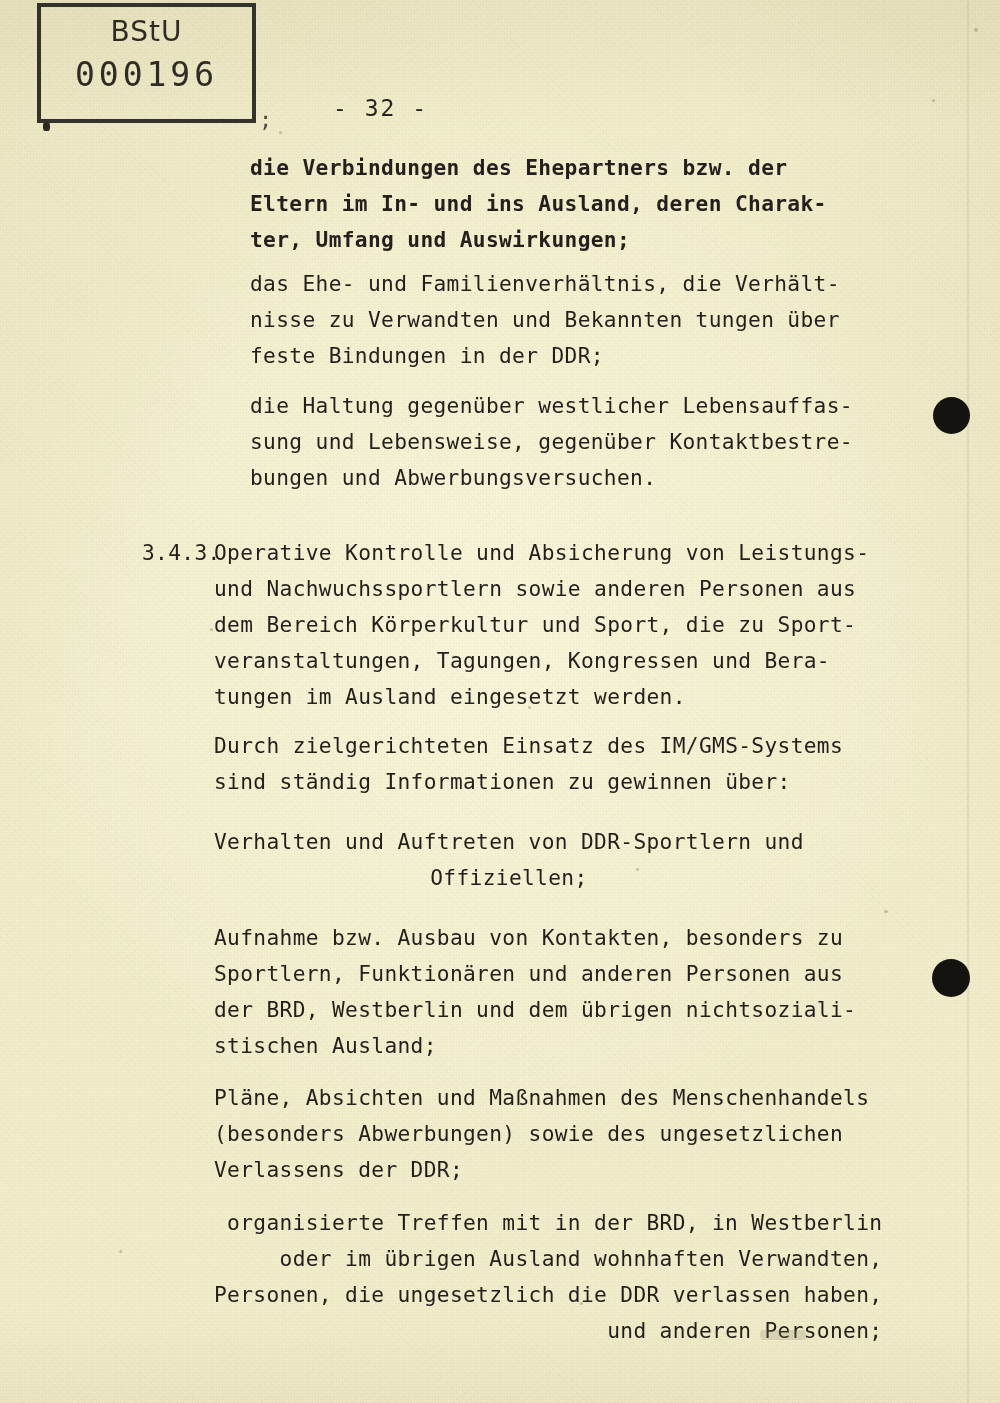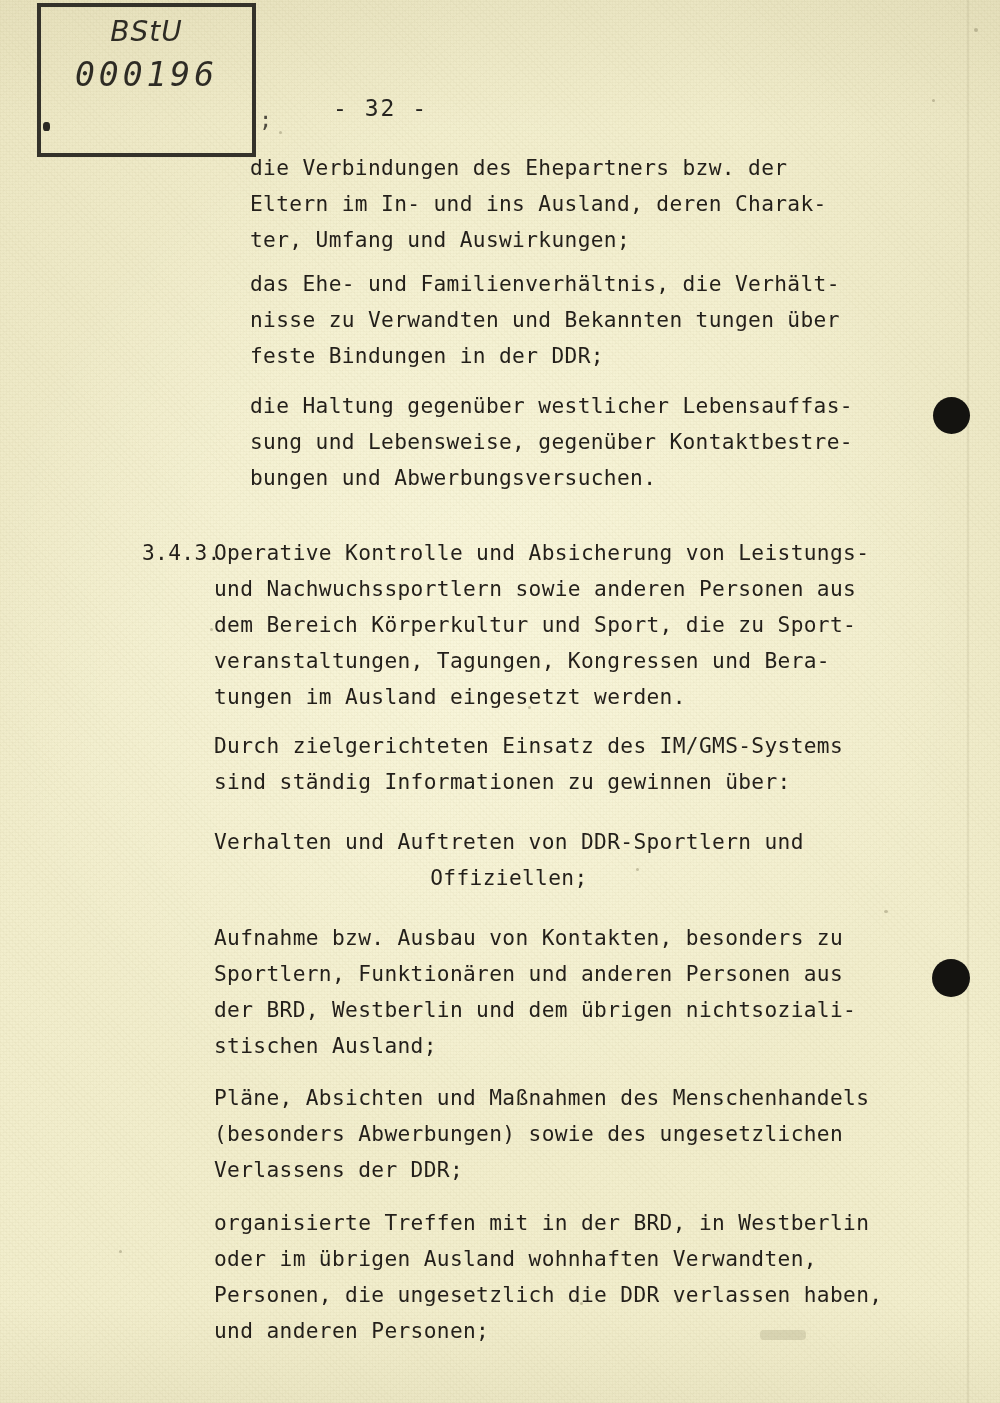--- a/index.html
+++ b/index.html
@@ -51,25 +51,24 @@
     background: linear-gradient(to right, rgba(150,142,108,0.00), rgba(150,142,108,0.32), rgba(150,142,108,0.00));
     pointer-events: none;
   }
 
   
   #stamp {
     position: absolute;
     left: 37px;
     top: 3px;
     width: 219px;
-    height: 154px;
+    height: 120px;
     border: 4px solid #272520;
     box-sizing: border-box;
     opacity: 0.93;
-    font-style: italic;
   }
   #stamp .stamp-line {
     position: absolute;
     left: 0;
     width: 100%;
     text-align: center;
     font-family: "DejaVu Sans", "Liberation Sans", sans-serif;
     color: #201e19;
     white-space: pre;
   }
@@ -171,21 +170,21 @@
     <div class="stamp-line stamp-agency">BStU</div>
     <div class="stamp-line stamp-number">000196</div>
   </div>
   <div id="stamp-corner-dot"></div>
 
   <div id="stray-semicolon">;</div>
 
   <div id="folio">- 32 -</div>
 
   <div id="body-layer">
-      <div class="block indent-deep" style="top: 150px;">die Verbindungen des Ehepartners bzw. der
+      <div class="block indent-deep" style="top: 150px; font-weight: bold;">die Verbindungen des Ehepartners bzw. der
 Eltern im In- und ins Ausland, deren Charak-
 ter, Umfang und Auswirkungen;</div>
       <div class="block indent-deep" style="top: 266px;">das Ehe- und Familienverhältnis, die Verhält-
 nisse zu Verwandten und Bekannten tungen über
 feste Bindungen in der DDR;</div>
       <div class="block indent-deep" style="top: 388px;">die Haltung gegenüber westlicher Lebensauffas-
 sung und Lebensweise, gegenüber Kontaktbestre-
 bungen und Abwerbungsversuchen.</div>
       <div class="block indent-body" style="top: 535px;">Operative Kontrolle und Absicherung von Leistungs-
 und Nachwuchssportlern sowie anderen Personen aus
@@ -196,21 +195,21 @@
 sind ständig Informationen zu gewinnen über:</div>
       <div class="block indent-body" style="top: 824px; text-align: center;">Verhalten und Auftreten von DDR-Sportlern und
 Offiziellen;</div>
       <div class="block indent-body" style="top: 920px;">Aufnahme bzw. Ausbau von Kontakten, besonders zu
 Sportlern, Funktionären und anderen Personen aus
 der BRD, Westberlin und dem übrigen nichtsoziali-
 stischen Ausland;</div>
       <div class="block indent-body" style="top: 1080px;">Pläne, Absichten und Maßnahmen des Menschenhandels
 (besonders Abwerbungen) sowie des ungesetzlichen
 Verlassens der DDR;</div>
-      <div class="block indent-body" style="top: 1205px;">organisierte Treffen mit in der BRD, in Westberlin
+      <div class="block indent-body" style="top: 1205px; text-align: right;">organisierte Treffen mit in der BRD, in Westberlin
 oder im übrigen Ausland wohnhaften Verwandten,
 Personen, die ungesetzlich die DDR verlassen haben,
 und anderen Personen;</div>
       <div class="num-label" style="top: 535px; margin-left: 32px;">3.4.3.</div>
     </div>
 
   <div class="marker-dot" id="marker-dot-1"></div>
   <div class="marker-dot" id="marker-dot-2"></div>
 
   <div class="speck" style="left:210px;top:628px;width:3px;height:3px;"></div>

